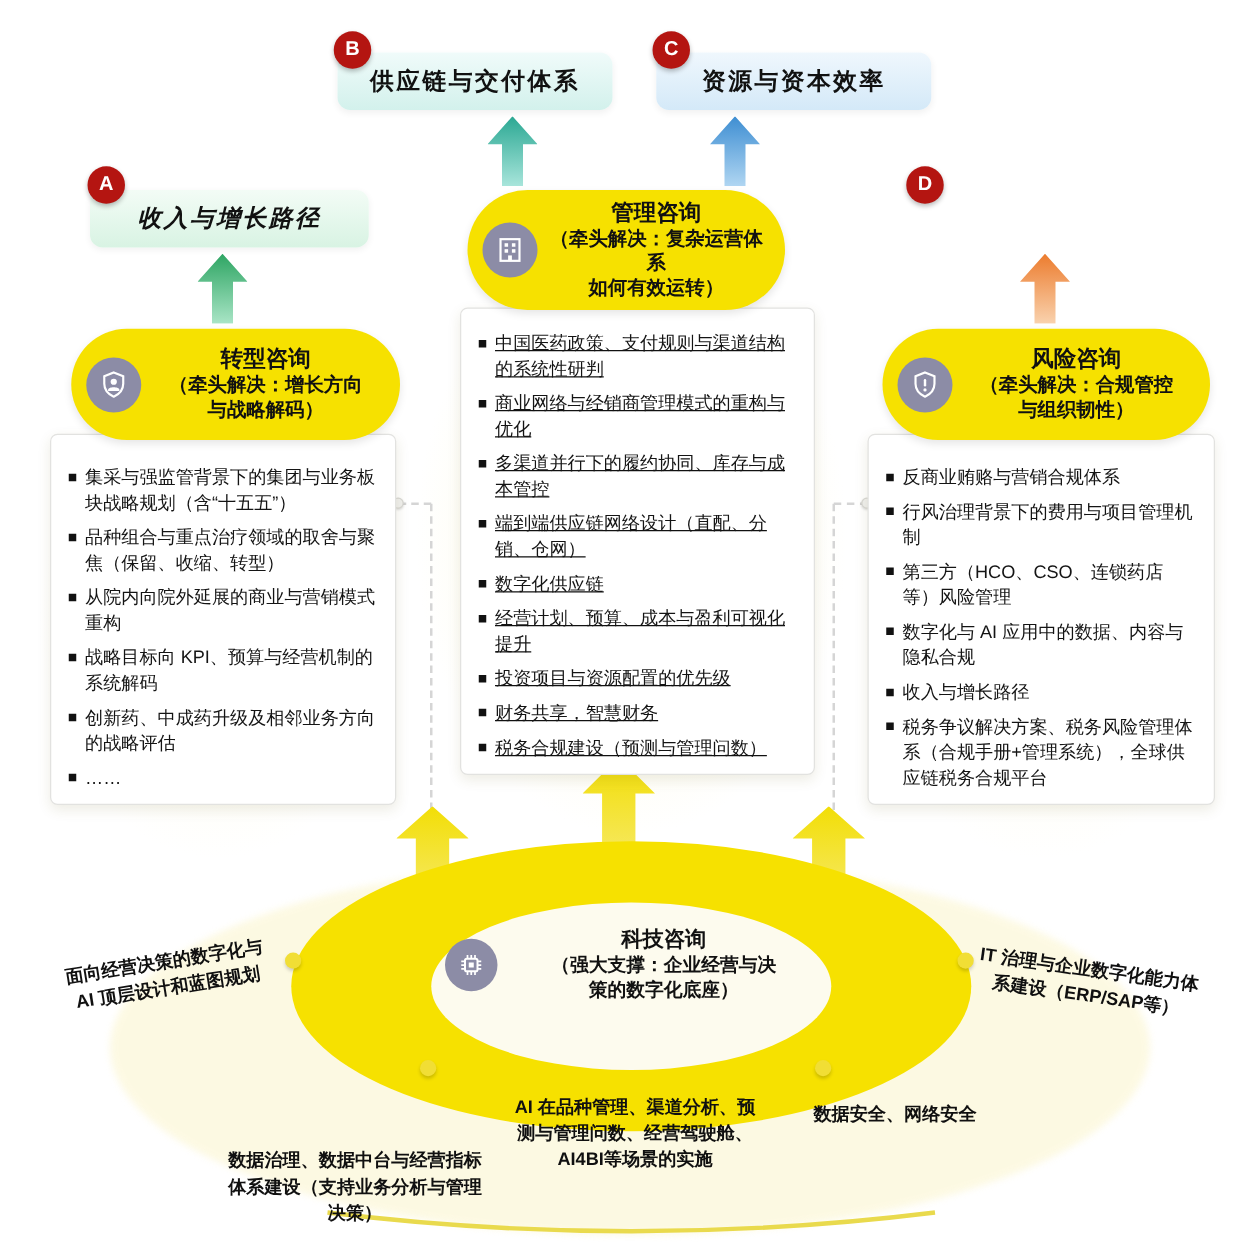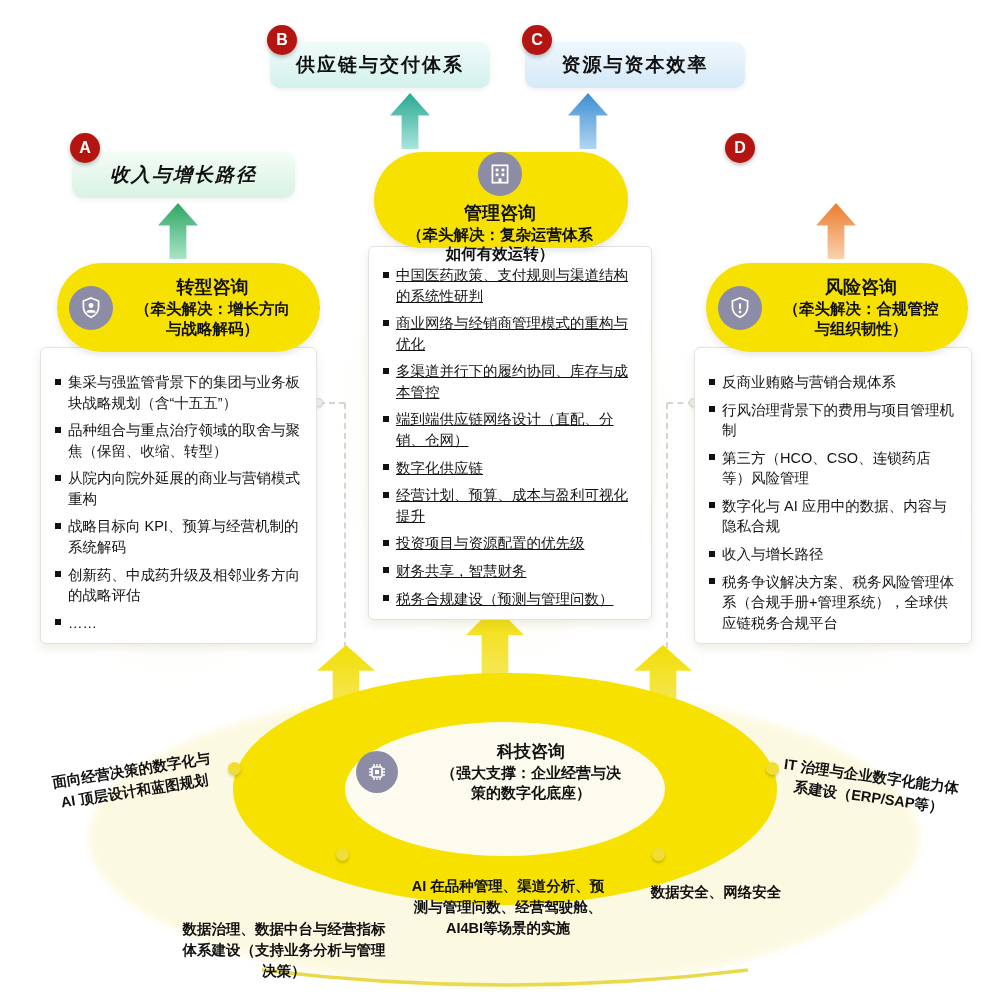--- a/index.html
+++ b/index.html
@@ -29,21 +29,21 @@
   .arrow-sm{ position:absolute; width:40px; height:56px; z-index:5;
     clip-path:polygon(50% 0,100% 40%,71% 40%,71% 100%,29% 100%,29% 40%,0 40%); }
   #arr-a{ left:158px; top:203px; background:linear-gradient(180deg,#2EA563,#A9E5C6); }
   #arr-b{ left:390px; top:93px;  background:linear-gradient(180deg,#2BA893,#A8E5DB); }
   #arr-c{ left:568px; top:93px;  background:linear-gradient(180deg,#3E8ED2,#B0D6F2); }
   #arr-d{ left:816px; top:203px; background:linear-gradient(180deg,#EC7C2E,#F9D2AE); }
   
   .pill{ position:absolute; background:#F6E100; border-radius:50px; display:flex; align-items:center;
     gap:6px; padding:0 14px 0 12px; z-index:7; box-shadow:0 3px 7px rgba(0,0,0,.10); }
   #pill-left  { left:57px;  top:263px; width:263px; height:89px; }
-  #pill-center{ left:374px; top:152px; width:254px; height:96px;flex-direction:column; }
+  #pill-center{ left:374px; top:152px; width:254px; height:96px; }
   #pill-right { left:706px; top:263px; width:262px; height:89px; }
   .icn{ width:44px; height:44px; border-radius:50%; background:#8C8CA6; flex:none;
     display:flex; align-items:center; justify-content:center; }
   .pill-text{ flex:1; text-align:center; }
   .pill-title{ display:block; font-size:18px; font-weight:800; line-height:1.25; }
   .pill-sub{ display:block; font-size:15.5px; font-weight:700; line-height:1.28; white-space:pre-line; }
   
   .card{ position:absolute; background:#fff; border:1px solid #E2E2E0; border-radius:6px; z-index:5;
     box-shadow:0 4px 10px rgba(110,100,30,.12); padding:16px 12px 10px 12px; }
   #card-left  { left:40px;  top:347px; width:277px; min-height:293px; padding-top:24px; }

